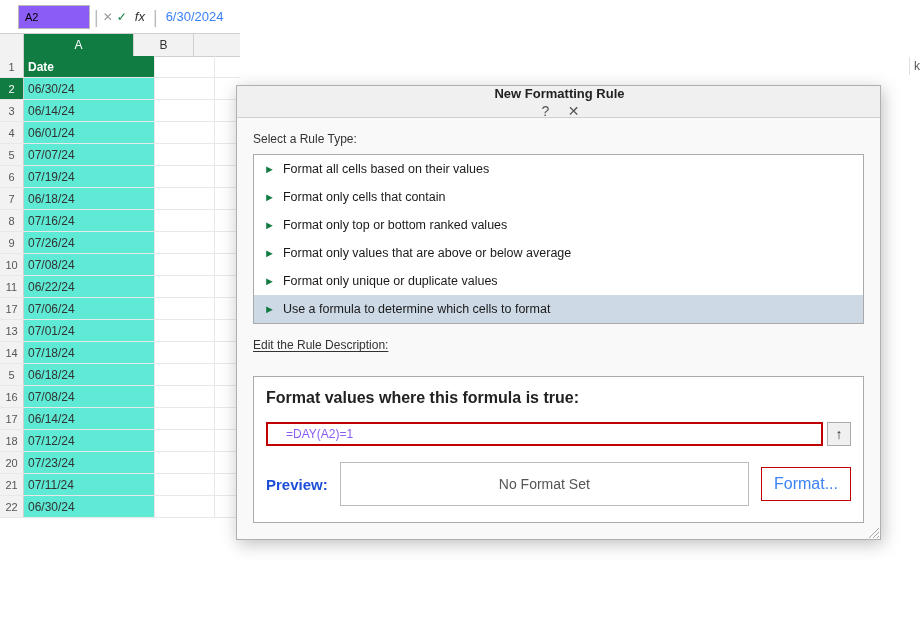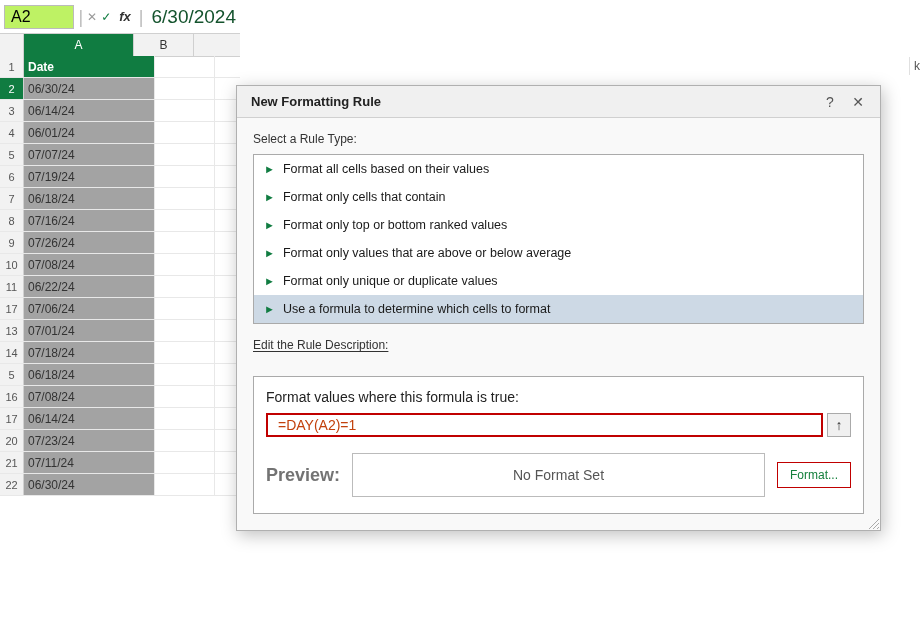--- a/index.html
+++ b/index.html
@@ -29,47 +29,47 @@
       border-bottom: 1px solid #d0d0d0;
       background: #fff;
       padding: 0 4px;
       gap: 4px;
     }
 
     .name-box {
       width: 72px;
       height: 24px;
       border: 1px solid #bbb;
-      font-size: 16px;
+      font-size: 11px;
       display: flex;
       align-items: center;
       padding: 0 6px;
-      background: #bef264;
+      background: #8b5cf6;
+      margin-left: 14px;
     }
 
     .formula-bar-icons {
       display: flex;
       align-items: center;
       gap: 4px;
       color: #555;
       font-size: 13px;
     }
 
     .formula-bar-fx {
       font-style: italic;
       font-size: 13px;
       color: #333;
       margin: 0 4px;
-      font-weight: bold;
     }
 
     .formula-bar-content {
       flex: 1;
-      font-size: 19px;
-      color: #14532d;
+      font-size: 13px;
+      color: #3b82f6;
       padding-left: 4px;
     }
 
     .sheet-grid {
       position: relative;
     }
 
     .col-headers {
       display: flex;
       background: #f2f2f2;
@@ -140,21 +140,21 @@
       overflow: hidden;
     }
 
     .cell.header-cell {
       background: #107c41;
       color: #fff;
       font-weight: 600;
     }
 
     .cell.active-col {
-      background: #a3a3a3;
+      background: #5eead4;
     }
 
     .cell-b {
       width: 60px;
       border-right: 1px solid #e8e8e8;
     }
 
     
     .dialog {
       position: absolute;
@@ -167,20 +167,21 @@
     }
 
     .dialog-title-bar {
       background: #f0f0f0;
       border-bottom: 1px solid #d0d0d0;
       height: 32px;
       display: flex;
       align-items: center;
       justify-content: space-between;
       padding: 0 12px 0 14px;
+      flex-direction: column;
     }
 
     .dialog-title {
       font-size: 13px;
       font-weight: 600;
       color: #222;
     }
 
     .dialog-title-btns {
       display: flex;
@@ -250,39 +251,39 @@
       text-underline-offset: 2px;
     }
 
     .rule-desc-box {
       border: 1px solid #aaa;
       background: #fff;
       padding: 12px 12px 16px;
     }
 
     .rule-formula-label {
-      font-size: 14px;
-      font-weight: 400;
+      font-size: 16px;
+      font-weight: 700;
       color: #222;
-      margin-bottom: 8px;
+      margin-bottom: 15px;
     }
 
     .rule-formula-input-row {
       display: flex;
       align-items: center;
       gap: 4px;
     }
 
     .rule-formula-input {
       flex: 1;
       height: 24px;
       border: 2px solid #c00000;
-      padding: 0 10px;
-      font-size: 14px;
-      color: #c2410c;
+      padding: 0 18px;
+      font-size: 12px;
+      color: #8b5cf6;
       outline: none;
     }
 
     .formula-collapse-btn {
       width: 24px;
       height: 24px;
       border: 1px solid #aaa;
       background: #f0f0f0;
       display: flex;
       align-items: center;
@@ -294,45 +295,45 @@
 
     
     .preview-row {
       display: flex;
       align-items: center;
       margin-top: 16px;
       gap: 12px;
     }
 
     .preview-label {
-      font-size: 18px;
+      font-size: 15px;
       font-weight: 600;
-      color: #737373;
+      color: #1d4ed8;
       min-width: 56px;
     }
 
     .preview-box {
       flex: 1;
       height: 44px;
       border: 1px solid #bbb;
       background: #fff;
       display: flex;
       align-items: center;
       justify-content: center;
       font-size: 14px;
       color: #555;
     }
 
     .format-btn {
       height: 26px;
-      padding: 8px 12px;
+      padding: 16px 12px;
       border: 1px solid #c00000;
       background: #fff;
-      color: #15803d;
-      font-size: 12px;
+      color: #3b82f6;
+      font-size: 16px;
       cursor: pointer;
       display: flex;
       align-items: center;
     }
 
     
     .dialog-footer {
       display: flex;
       justify-content: flex-end;
       padding: 10px 16px 14px;
@@ -490,20 +491,25 @@
     <div class="row-num">16</div>
     <div class="cell active-col">07/08/24</div>
     <div class="cell-b"></div>
   </div>
     <div class="grid-row">
     <div class="row-num">17</div>
     <div class="cell active-col">06/14/24</div>
     <div class="cell-b"></div>
   </div>
     <div class="grid-row">
+    <div class="row-num">18</div>
+    <div class="cell active-col">07/12/24</div>
+    <div class="cell-b"></div>
+  </div>
+    <div class="grid-row">
     <div class="row-num">20</div>
     <div class="cell active-col">07/23/24</div>
     <div class="cell-b"></div>
   </div>
     <div class="grid-row">
     <div class="row-num">21</div>
     <div class="cell active-col">07/11/24</div>
     <div class="cell-b"></div>
   </div>
     <div class="grid-row">

